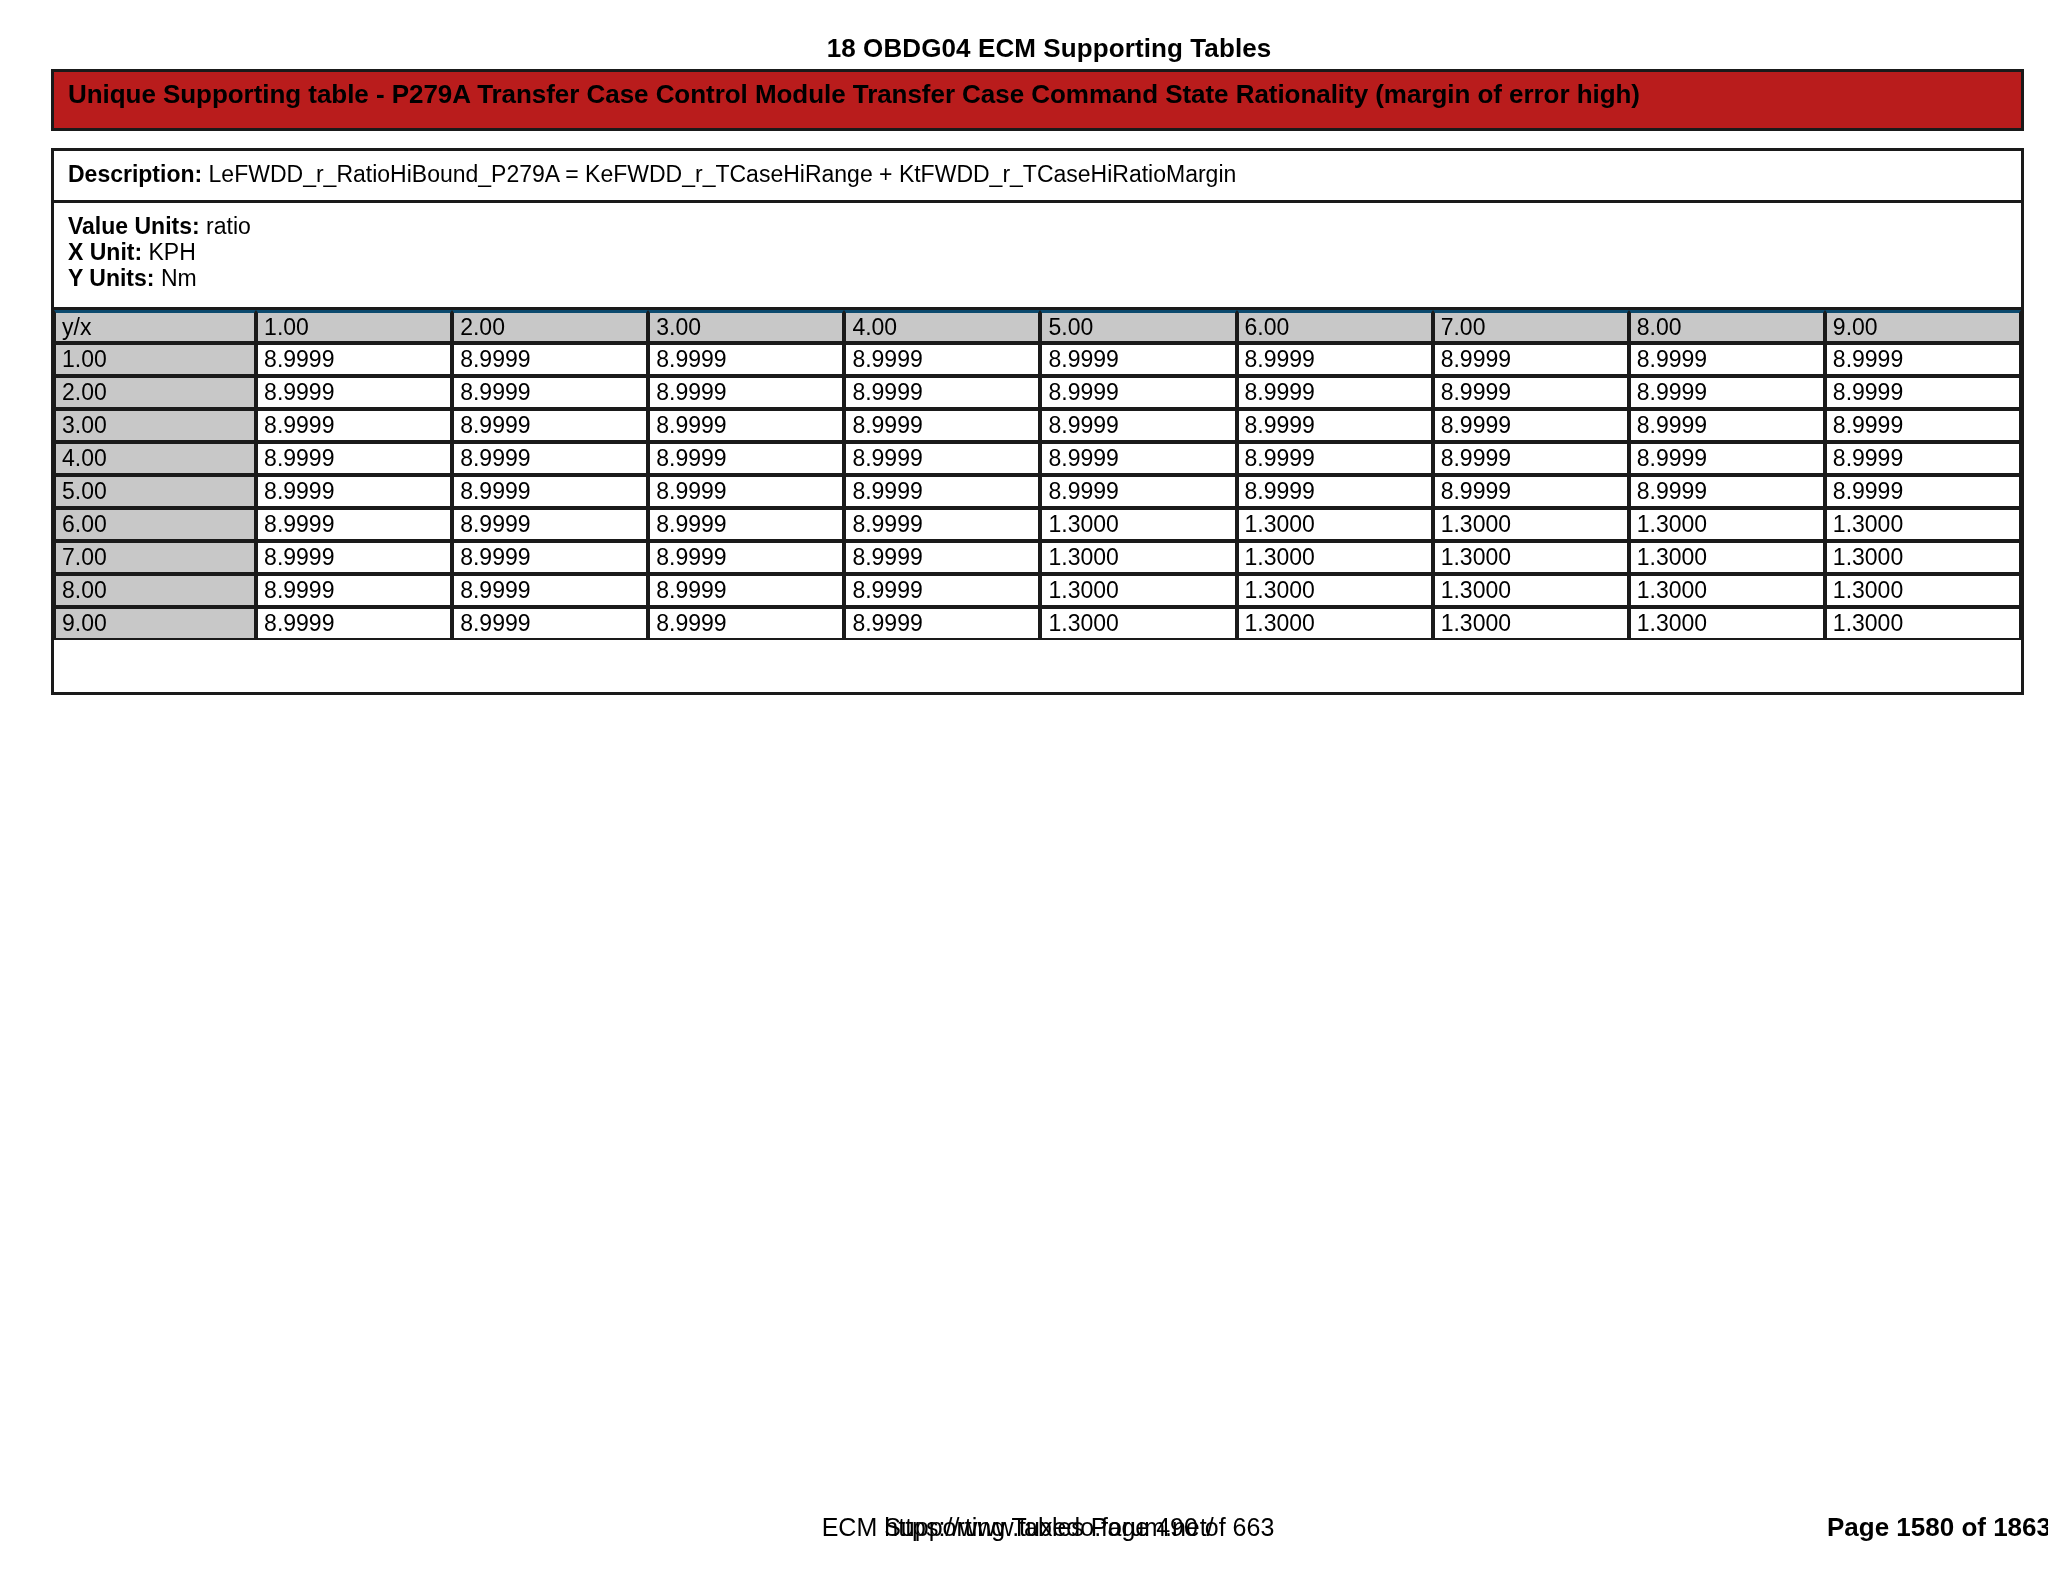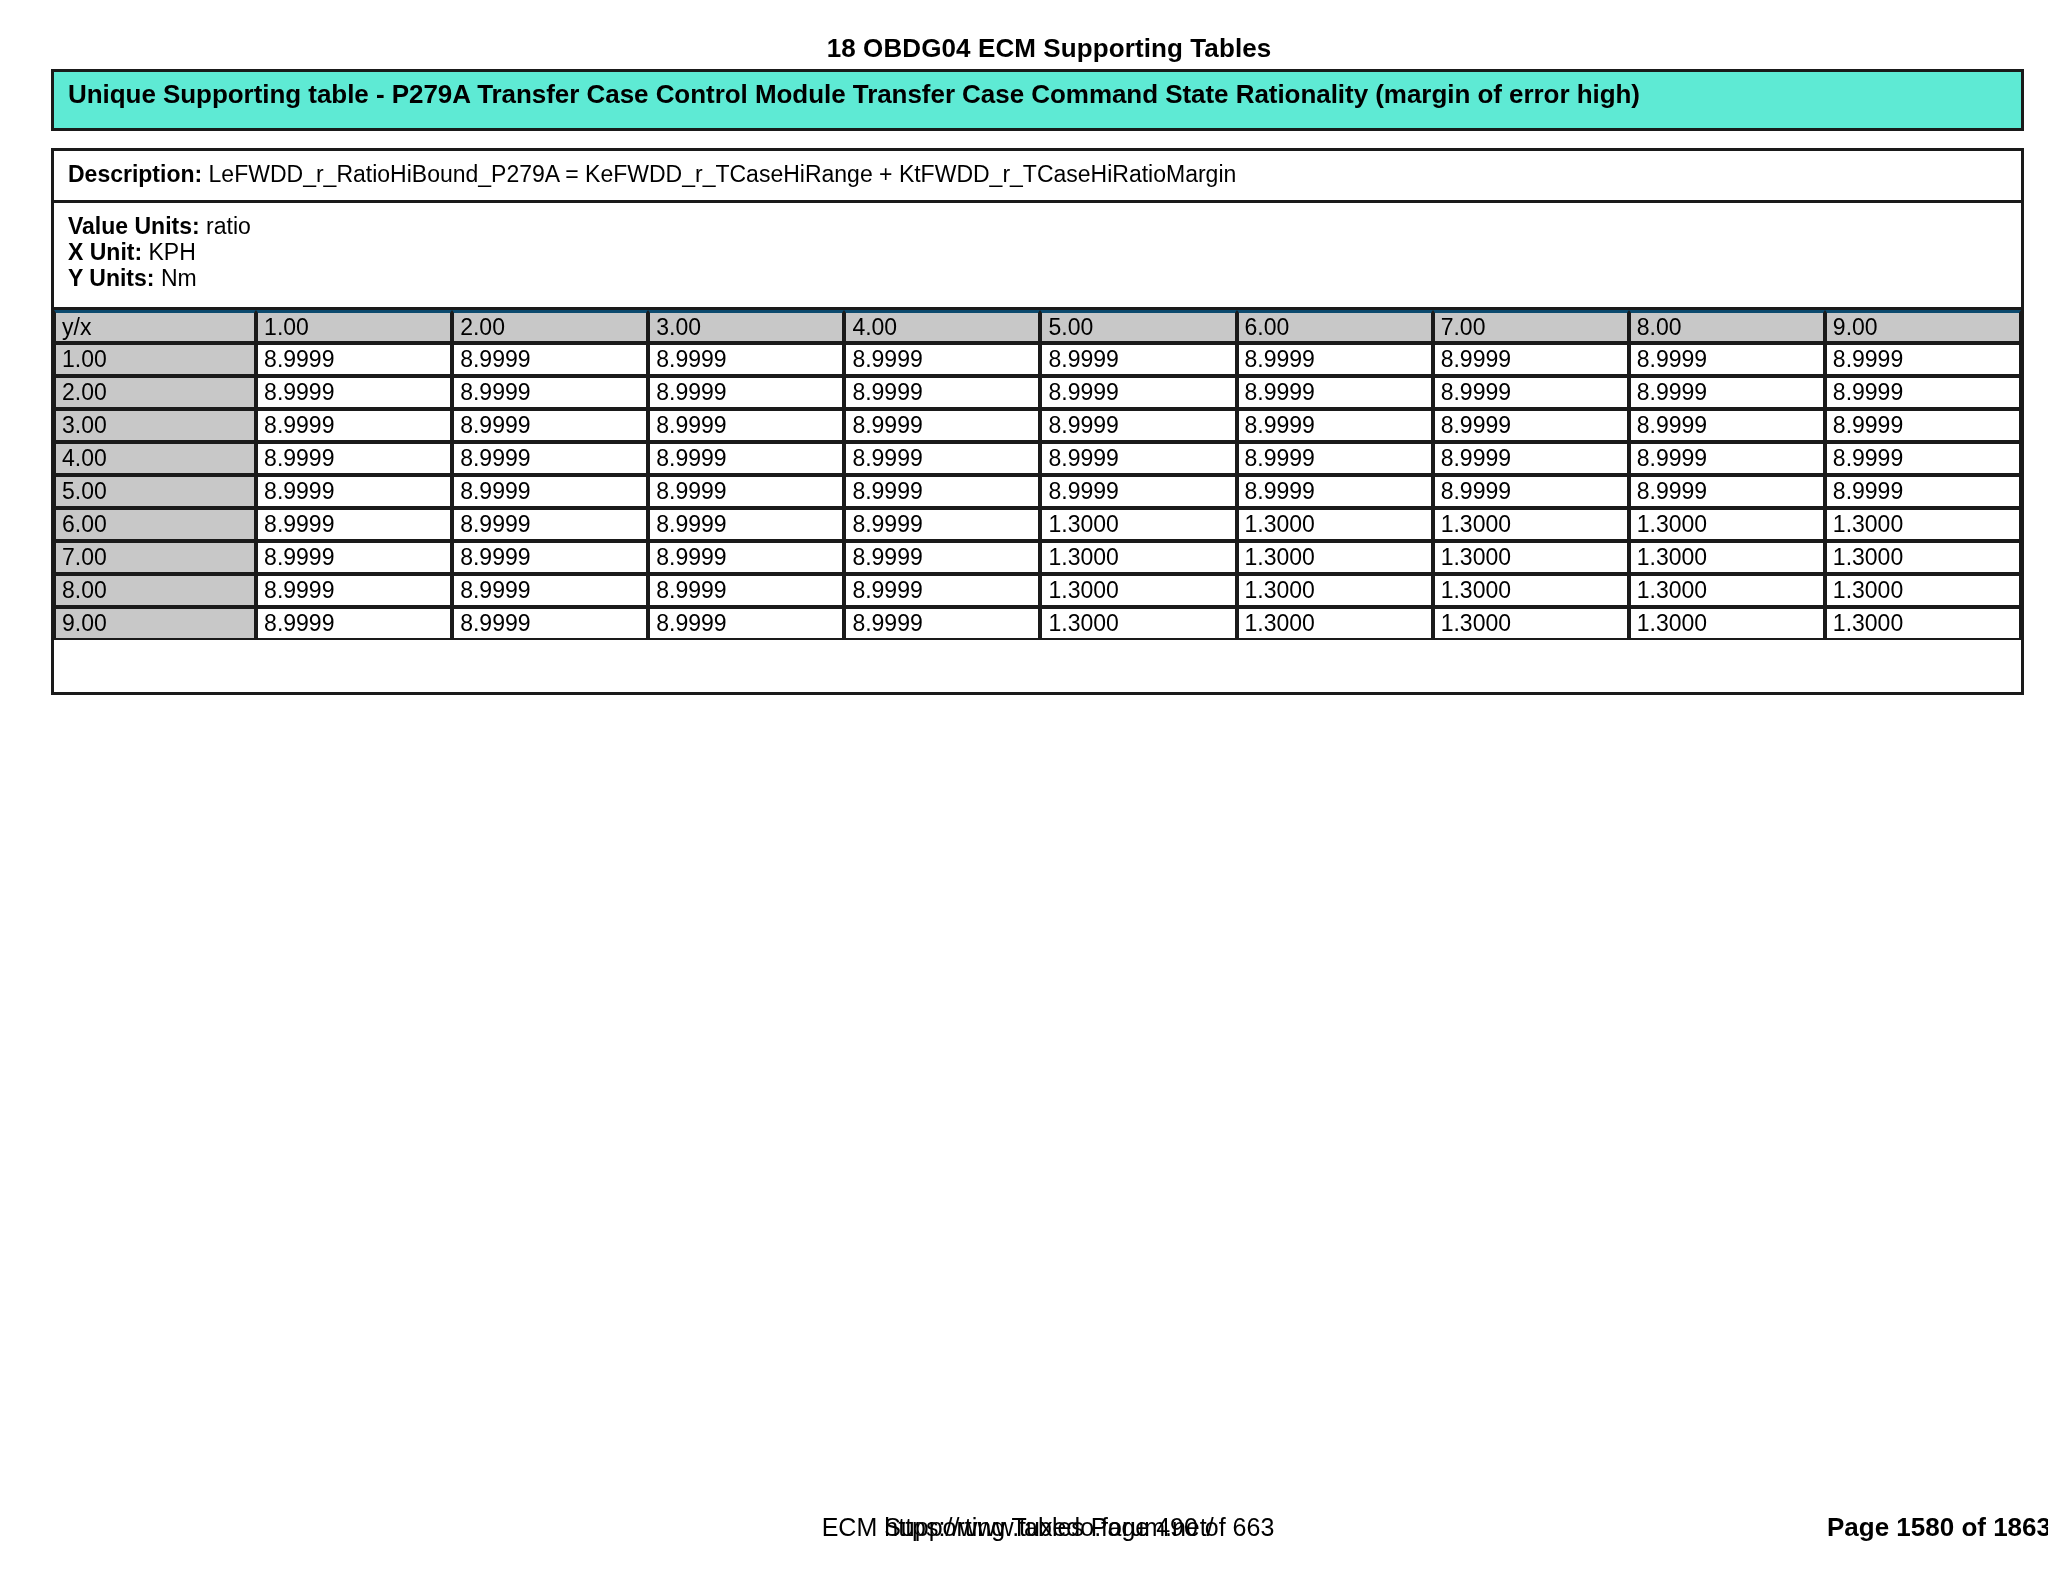--- a/index.html
+++ b/index.html
@@ -38,21 +38,21 @@
 
   
   .title-box {
     position: absolute;
     left: 26px;
     top: 69px;
     width: 1973px;
     height: 62px;
     border: 3px solid #1a1a1a;
     box-sizing: border-box;
-    background: #5eead4;
+    background: #b91c1c;
   }
   .title-text {
     position: absolute;
     left: 14px;
     top: 7px;
     font-size: 26px;
     font-weight: bold;
     white-space: nowrap;
     letter-spacing: -0.05px;
   }

